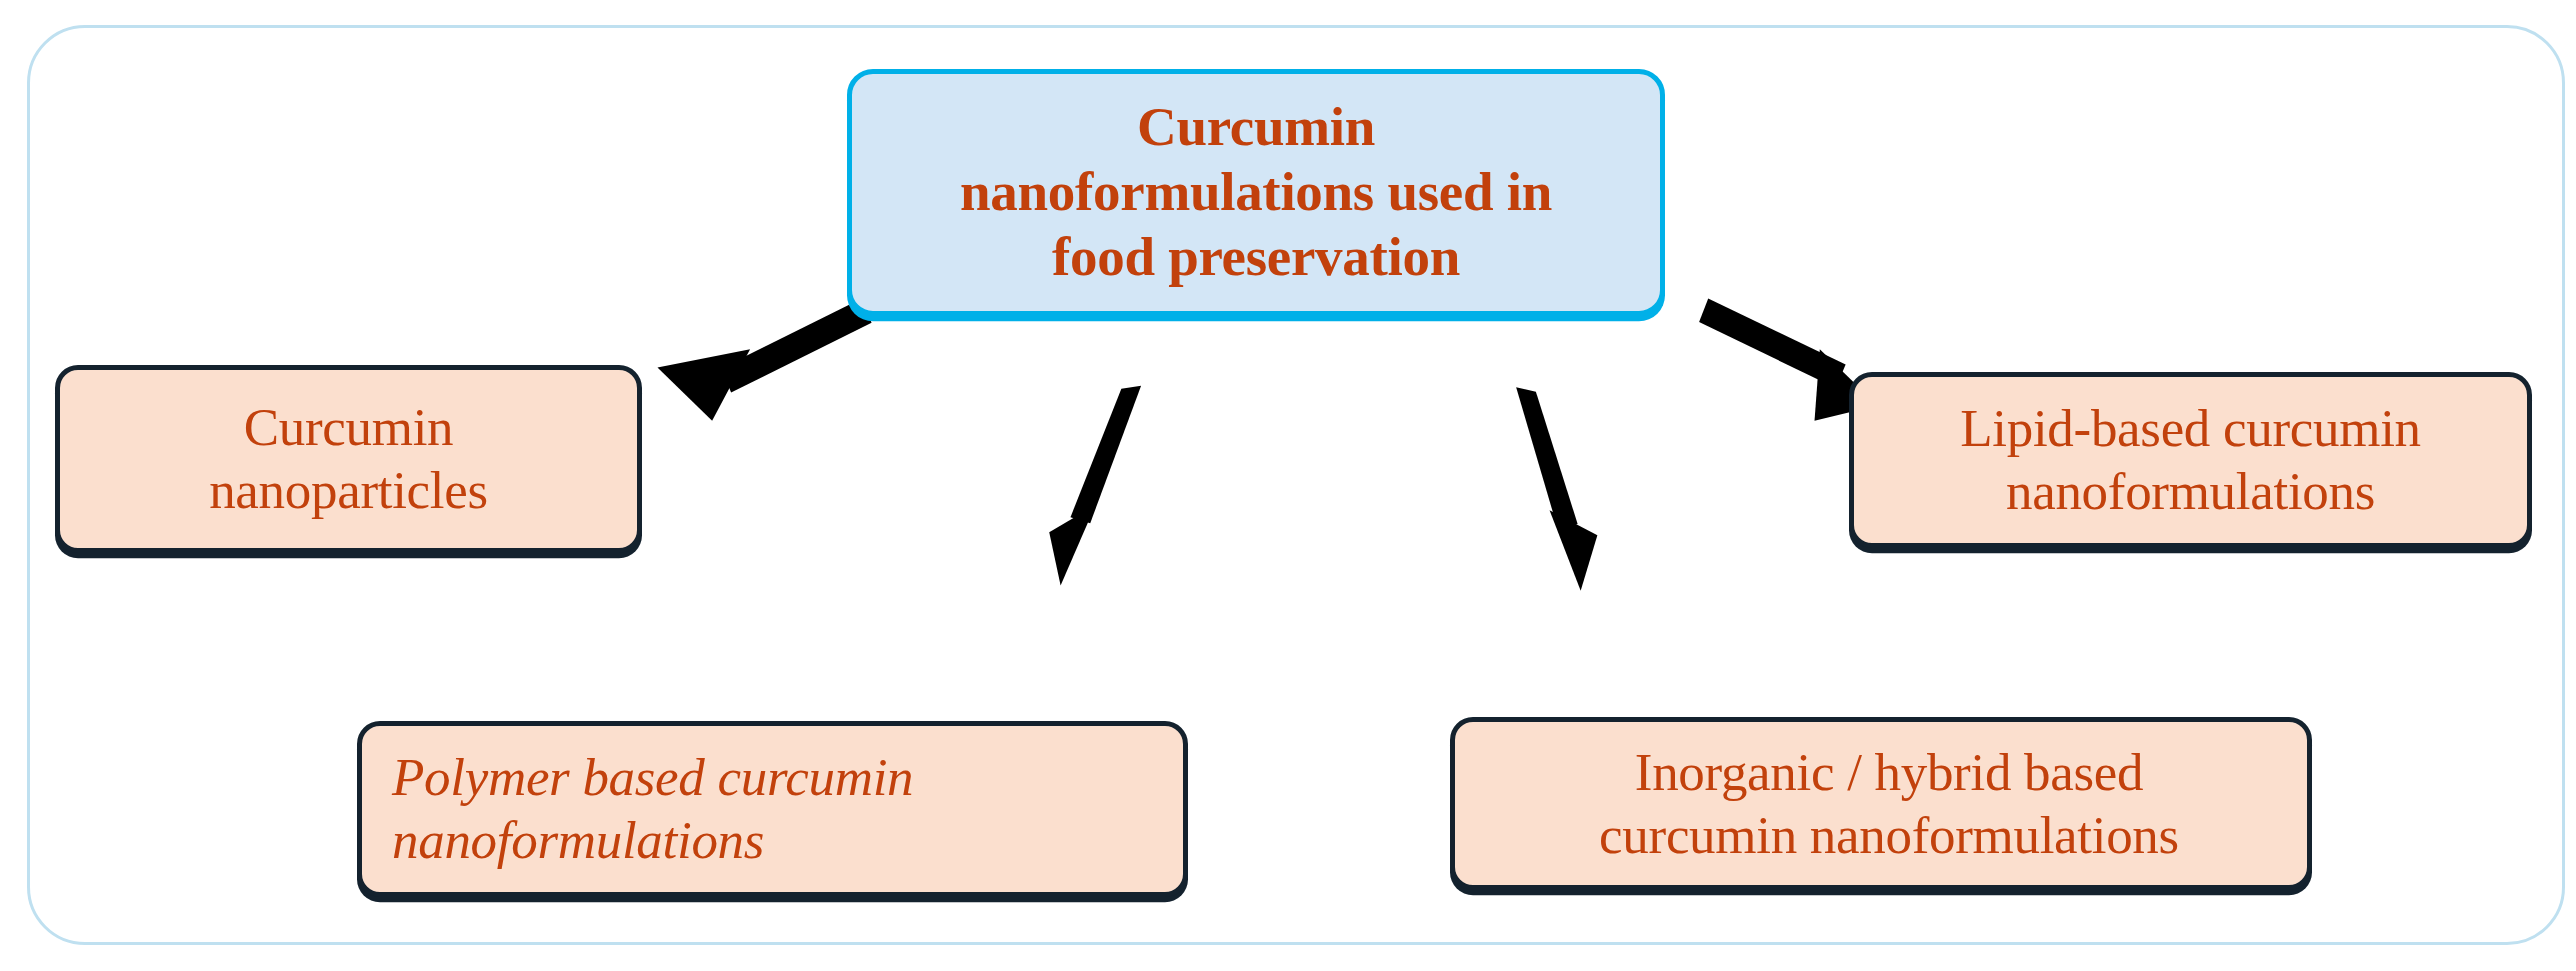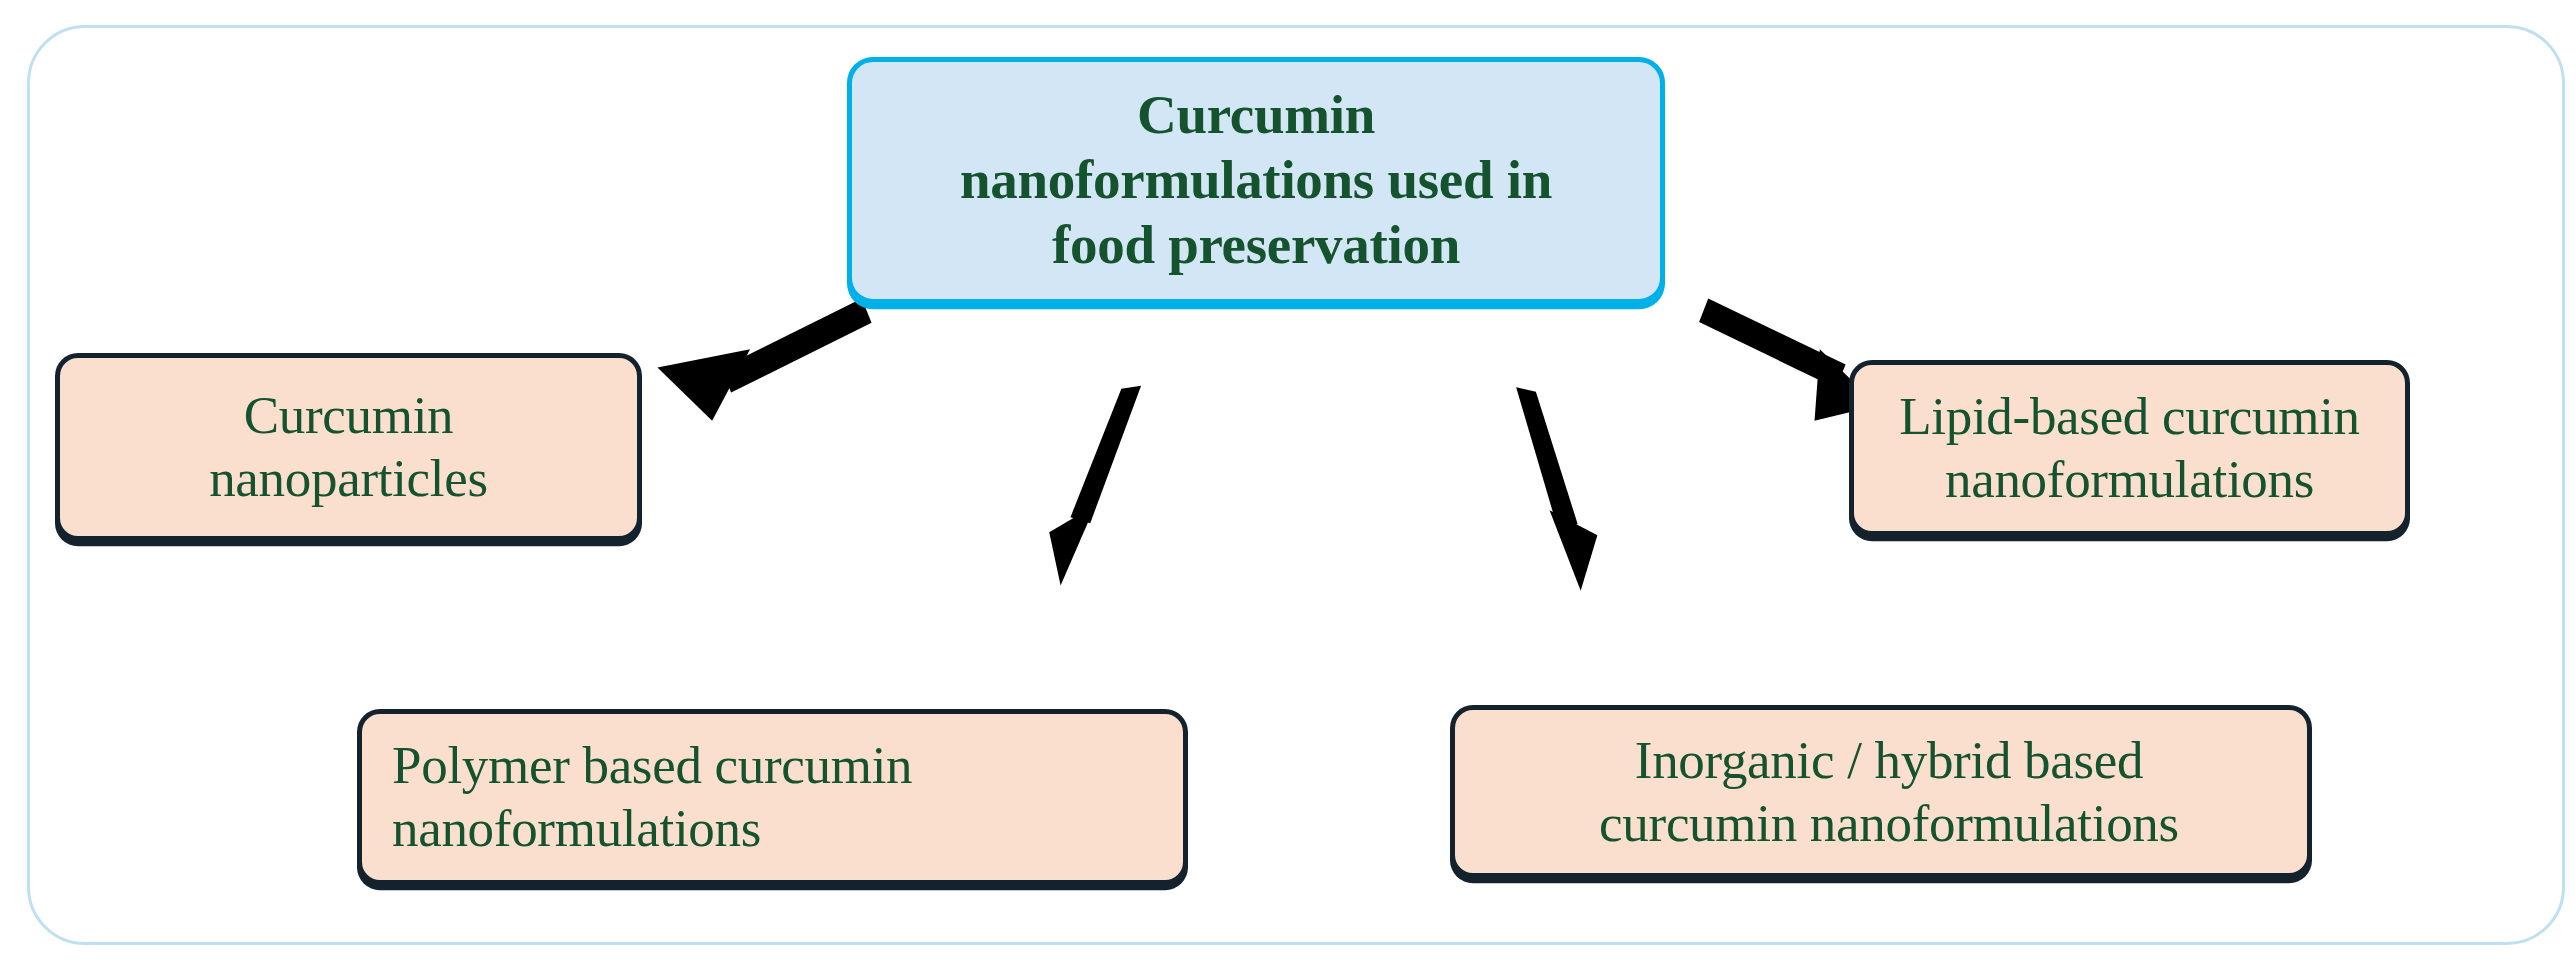--- a/index.html
+++ b/index.html
@@ -32,22 +32,23 @@
 
   
   .node {
     position: absolute;
     box-sizing: border-box;
     display: flex;
     align-items: center;
     justify-content: center;
     text-align: center;
     line-height: 1.18;
-    color: #14532d;
+    color: #c2410c;
     letter-spacing: -0.3px;
+    margin-top: 12px;
   }
 
   .node .label {
     display: block;
     white-space: pre-line;
   }
 
   
   #node-root {
     left: 847px;
@@ -75,32 +76,33 @@
   #node-nanoparticles {
     left: 55px;
     top: 353px;
     width: 587px;
     height: 188px;
   }
 
   #node-lipid {
     left: 1849px;
     top: 360px;
-    width: 561px;
+    width: 683px;
     height: 176px;
   }
 
   #node-polymer {
     left: 357px;
     top: 709px;
     width: 831px;
     height: 176px;
     justify-content: flex-start;
     text-align: left;
     padding-left: 30px;
+    font-style: italic;
   }
 
   #node-inorganic {
     left: 1450px;
     top: 705px;
     width: 862px;
     height: 173px;
     padding-left: 16px;
   }
 

